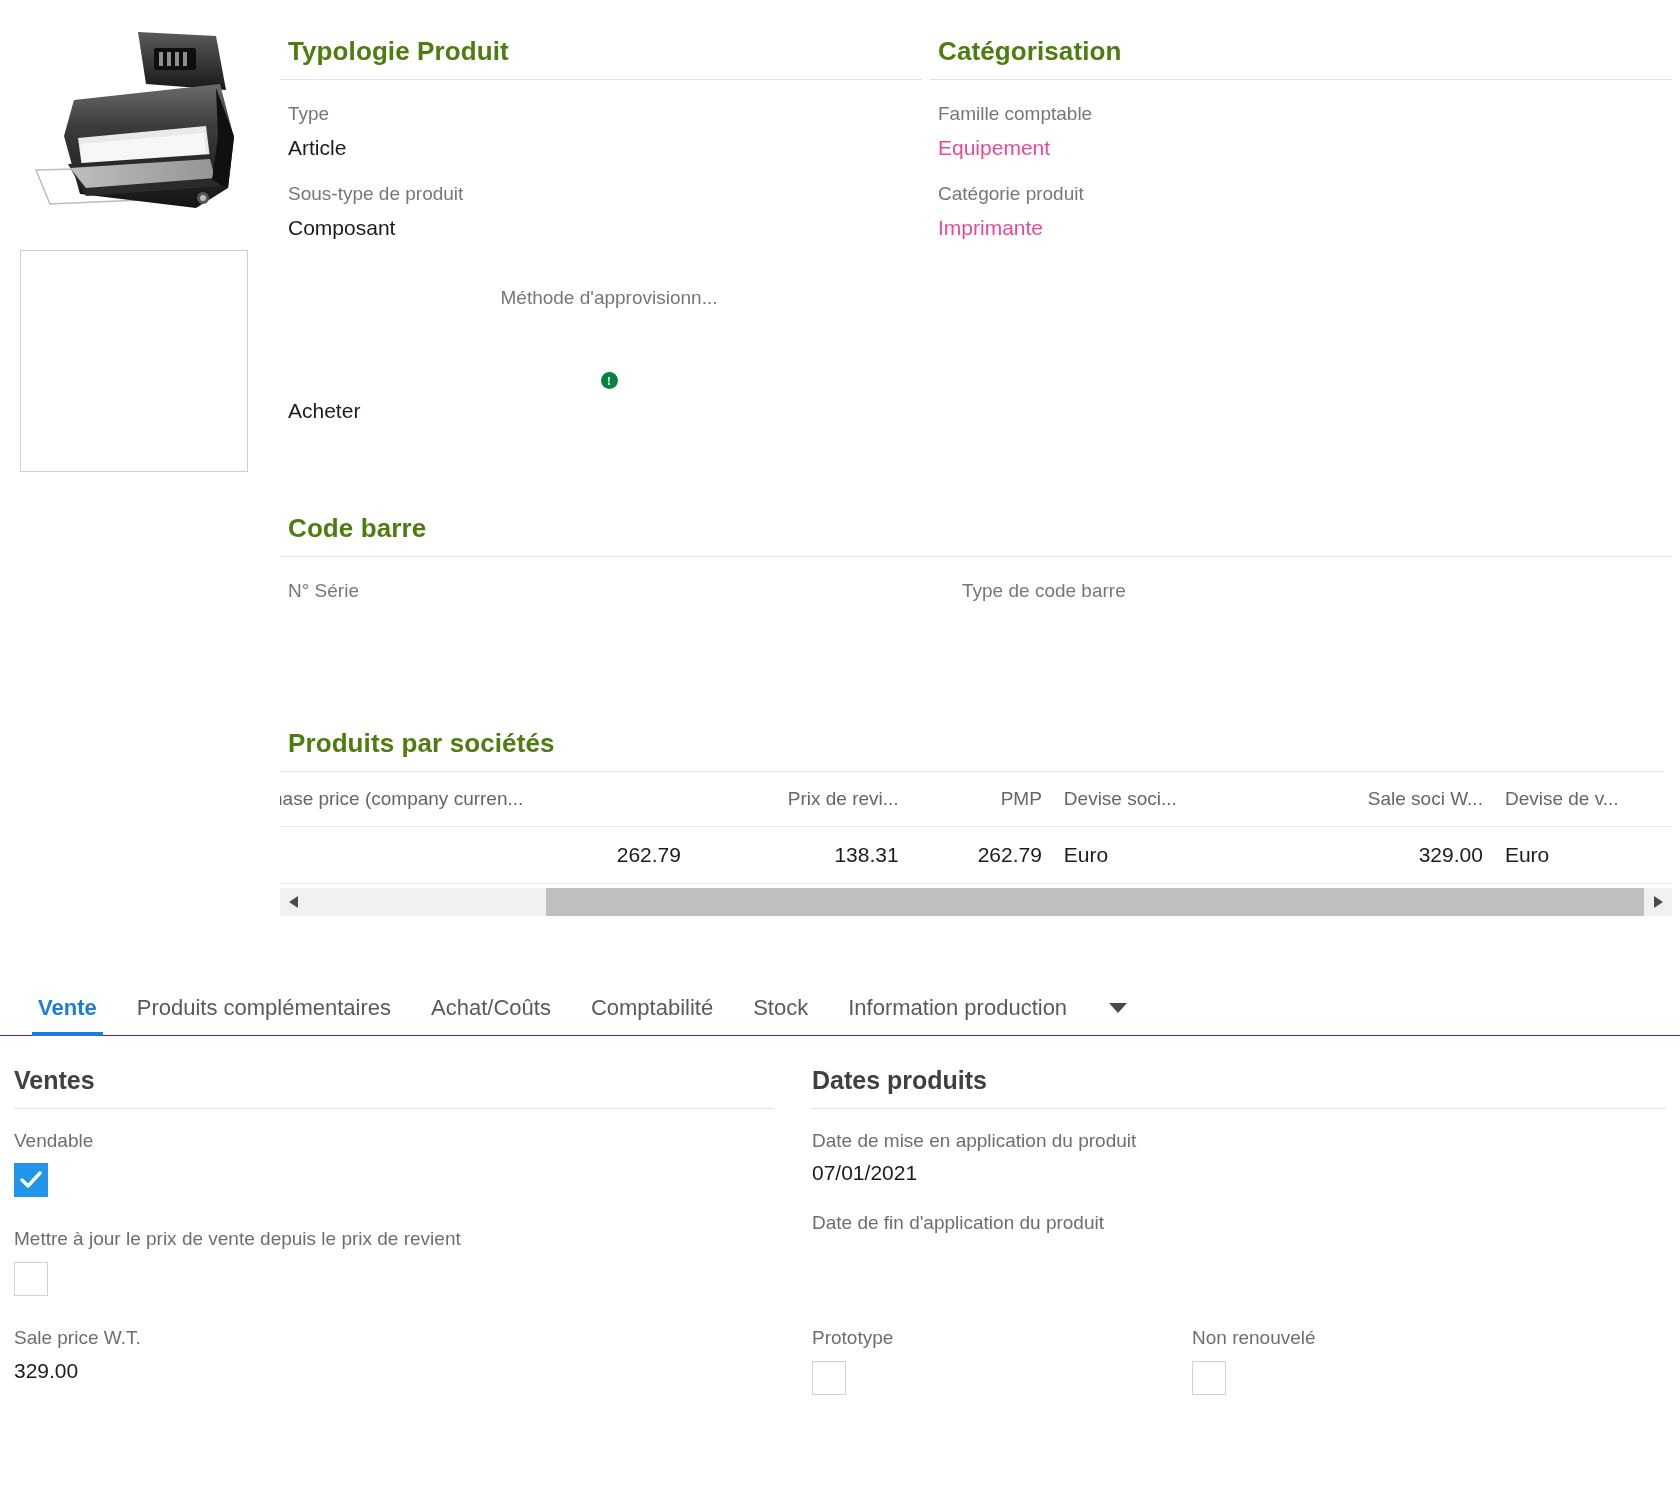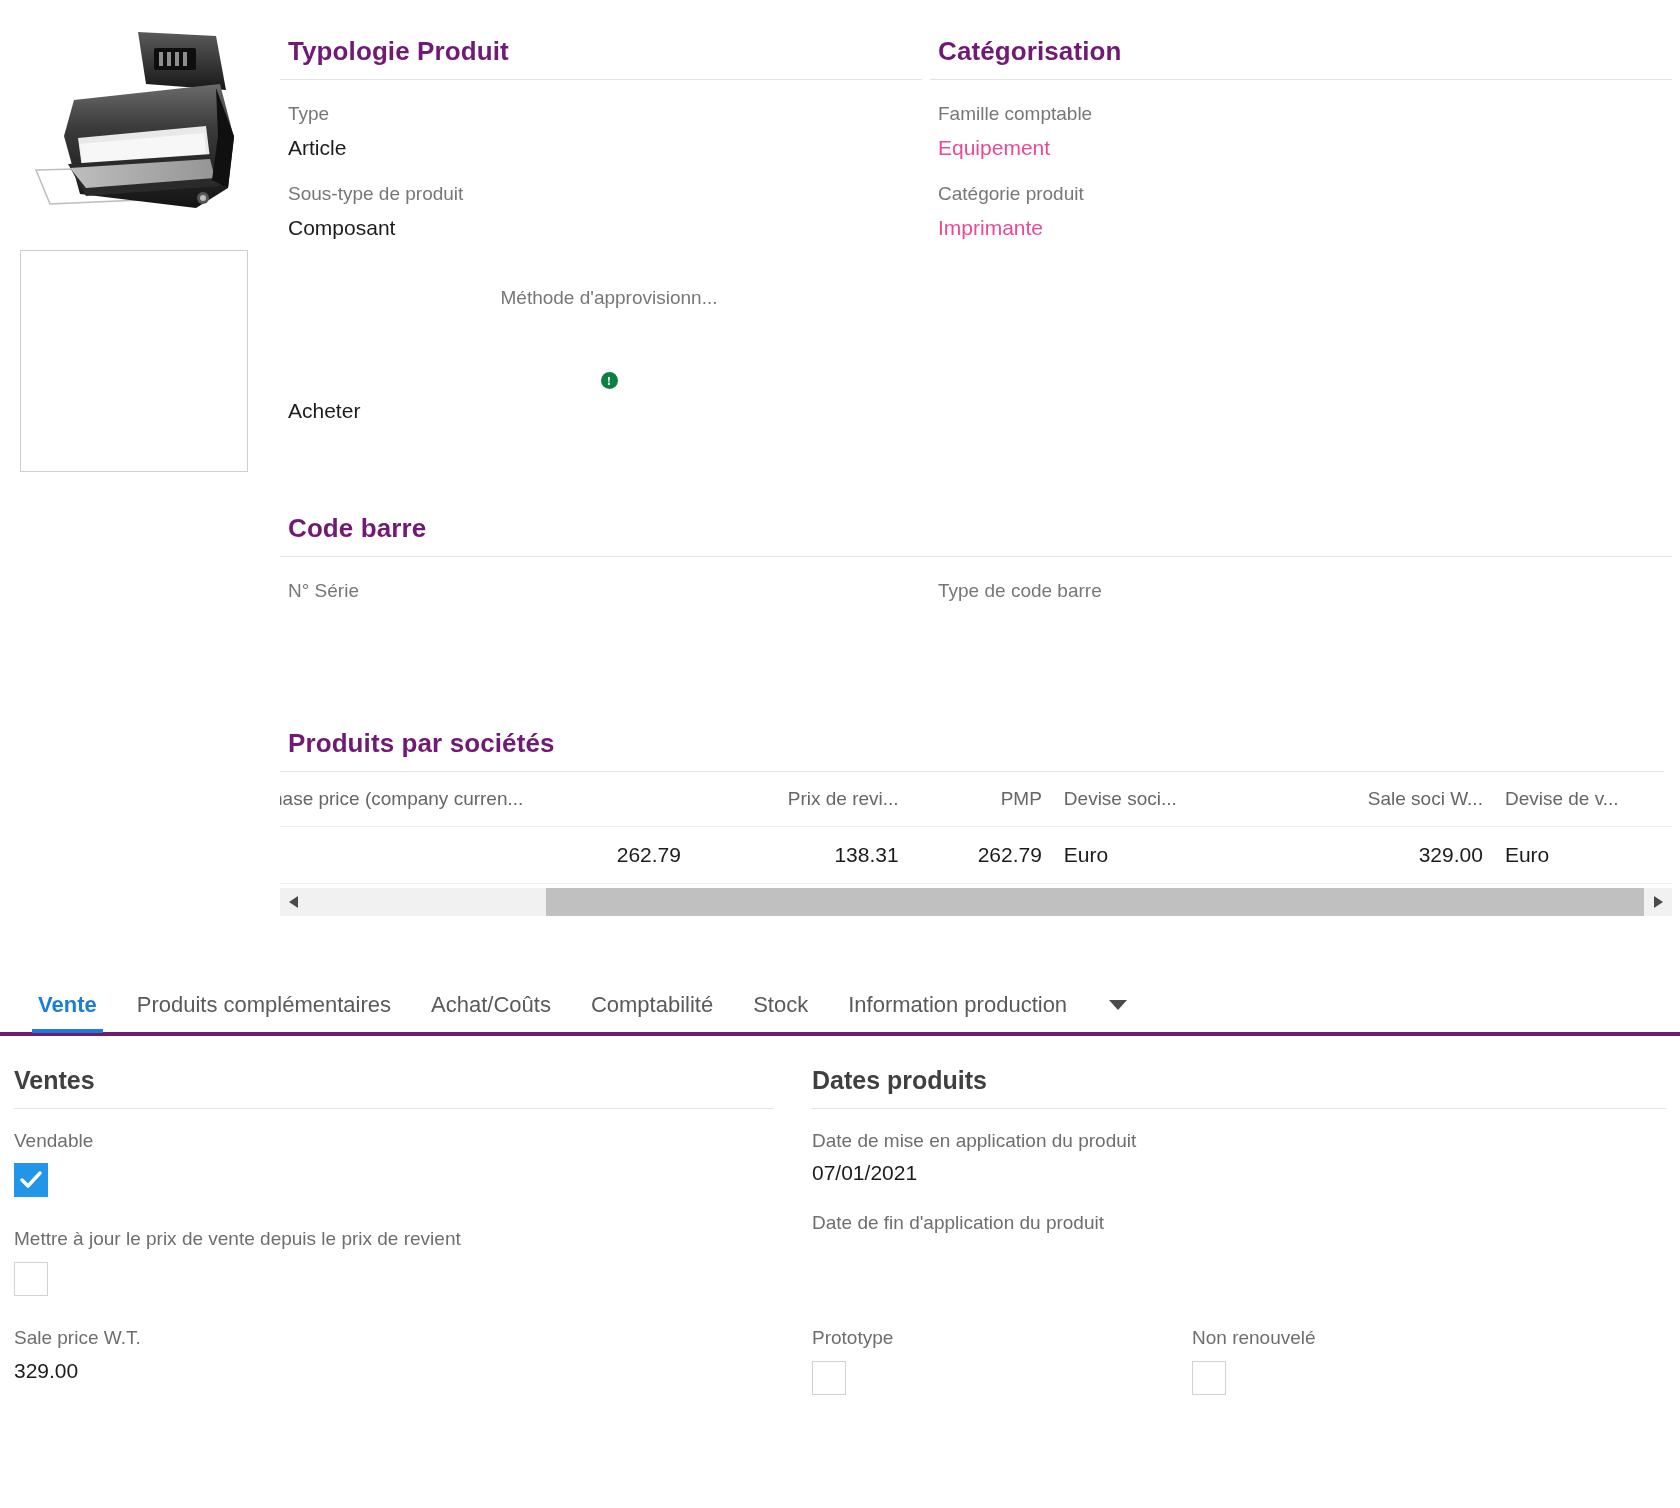--- a/index.html
+++ b/index.html
@@ -33,21 +33,21 @@
 
   .fields-col { flex: 1 1 auto; position: relative; }
 
   .two-col { display: flex; }
   .col-left  { width: 650px; flex: 0 0 650px; }
   .col-right { flex: 1 1 auto; }
 
   h2.section-title {
     font-size: 26px;
     font-weight: bold;
-    color: #701a75;
+    color: #4d7c0f;
     margin: 0;
     padding: 36px 0 12px 8px;
     letter-spacing: .1px;
   }
   h2.section-title.tight { padding-top: 28px; }
   .rule {
     height: 1px;
     background: #e3e3e3;
     margin: 0 8px 0 0;
   }
@@ -76,21 +76,21 @@
     color: #ffffff;
     font-size: 13px; font-weight: bold;
     line-height: 1;
     font-family: "Liberation Serif", serif;
   }
 
   
   .barcode-wrap { margin-top: 62px; }
   .barcode-fields { display: flex; }
   .barcode-fields .bc-left { width: 650px; flex: 0 0 650px; }
-  .barcode-fields .bc-right { flex: 1 1 auto; }
+  .barcode-fields .bc-right { flex: 1 1 auto; margin-left: 24px; }
 
   
   .table-wrap { margin-top: 62px; padding-right: 8px; }
   .prod-table {
     width: 100%;
     border-collapse: collapse;
     table-layout: fixed;
   }
   .prod-table th {
     font-size: 19px;
@@ -141,21 +141,21 @@
     left: 238px; right: 0; top: 0;
     height: 28px;
     background: #c0c0c0;
     cursor: pointer;
   }
 
   
   .tabs-bar {
     position: relative;
     margin-top: 64px;
-    border-bottom: 4px solid #701a75;
+    border-bottom: 1px solid #701a75;
     display: flex;
     align-items: flex-end;
     padding-left: 18px;
     height: 56px;
   }
   .tab {
     font-size: 22px;
     color: #5a5a5a;
     padding: 0 20px 14px 20px;
     cursor: pointer;

